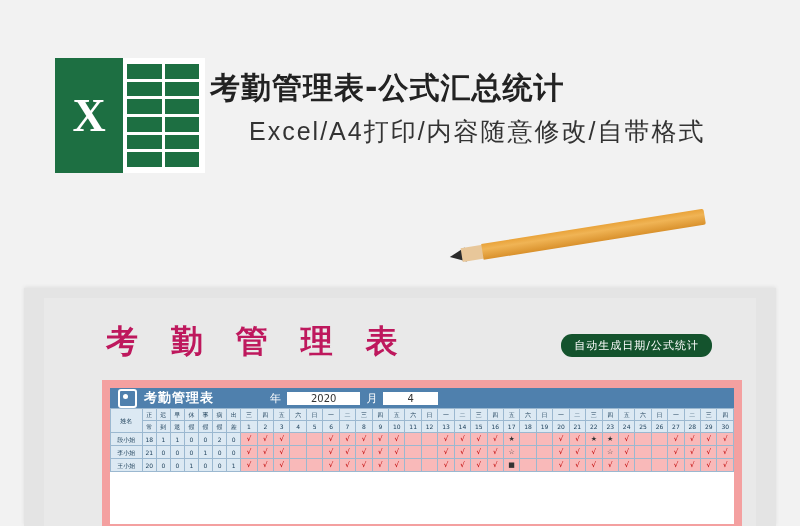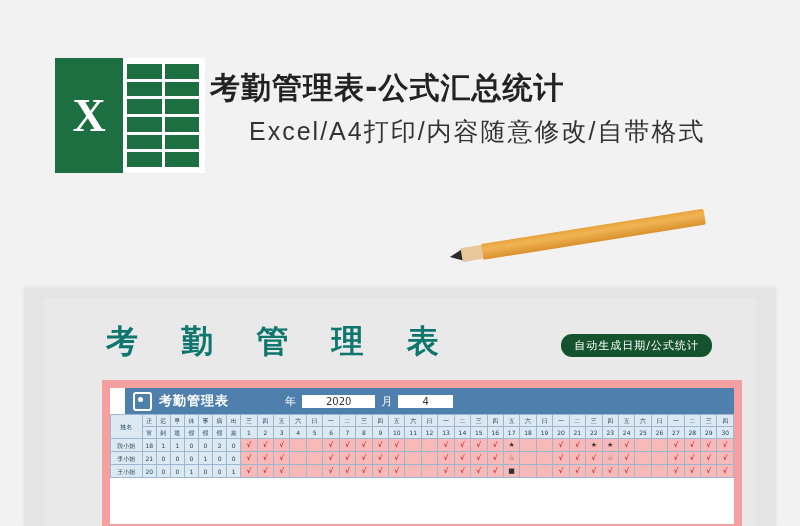--- a/index.html
+++ b/index.html
@@ -72,40 +72,40 @@
     background:#e4e4e4;
     box-shadow:0 -1px 4px rgba(0,0,0,0.08);
     overflow:hidden;
   }
   .doc-inner{
     position:absolute;left:20px;top:10px;width:712px;height:228px;
     background:#e9e9e9;
   }
   .doc-title{
     position:absolute;left:62px;top:22px;
-    font-size:32px;font-weight:bold;color:#0f766e;letter-spacing:12px;
-    font-family:Liberation Mono, monospace;
+    font-size:32px;font-weight:bold;color:#be185d;letter-spacing:12px;
+    font-family:Liberation Sans, sans-serif;
   }
   .pill{
     position:absolute;right:44px;top:36px;
     background:#14532d;color:#ffffff;border-radius:11px;
     padding:4px 13px;font-size:11px;letter-spacing:1px;
     font-family:"DejaVu Sans","Liberation Sans",sans-serif;
   }
   
   .sheet-frame{
     position:absolute;left:58px;top:82px;width:640px;height:152px;
     background:#f4a0a0;padding:8px;box-sizing:border-box;
   }
   .sheet{
     position:relative;width:100%;height:100%;background:#ffffff;
   }
   .hdr-bar{
-    position:relative;height:26px;background:#4f80ad;color:#ffffff;
-    display:flex;align-items:center;padding-left:8px;box-sizing:border-box;margin-left:15px;
+    position:relative;height:20px;background:#4f80ad;color:#ffffff;
+    display:flex;align-items:center;padding-left:8px;box-sizing:border-box;
   }
   .hdr-icon{
     width:15px;height:15px;border:2px solid #ffffff;border-radius:3px;
     position:relative;flex:0 0 auto;
   }
   .hdr-icon::after{
     content:"";position:absolute;left:3px;top:3px;width:5px;height:5px;
     background:#ffffff;border-radius:50%;
   }
   .hdr-title{

